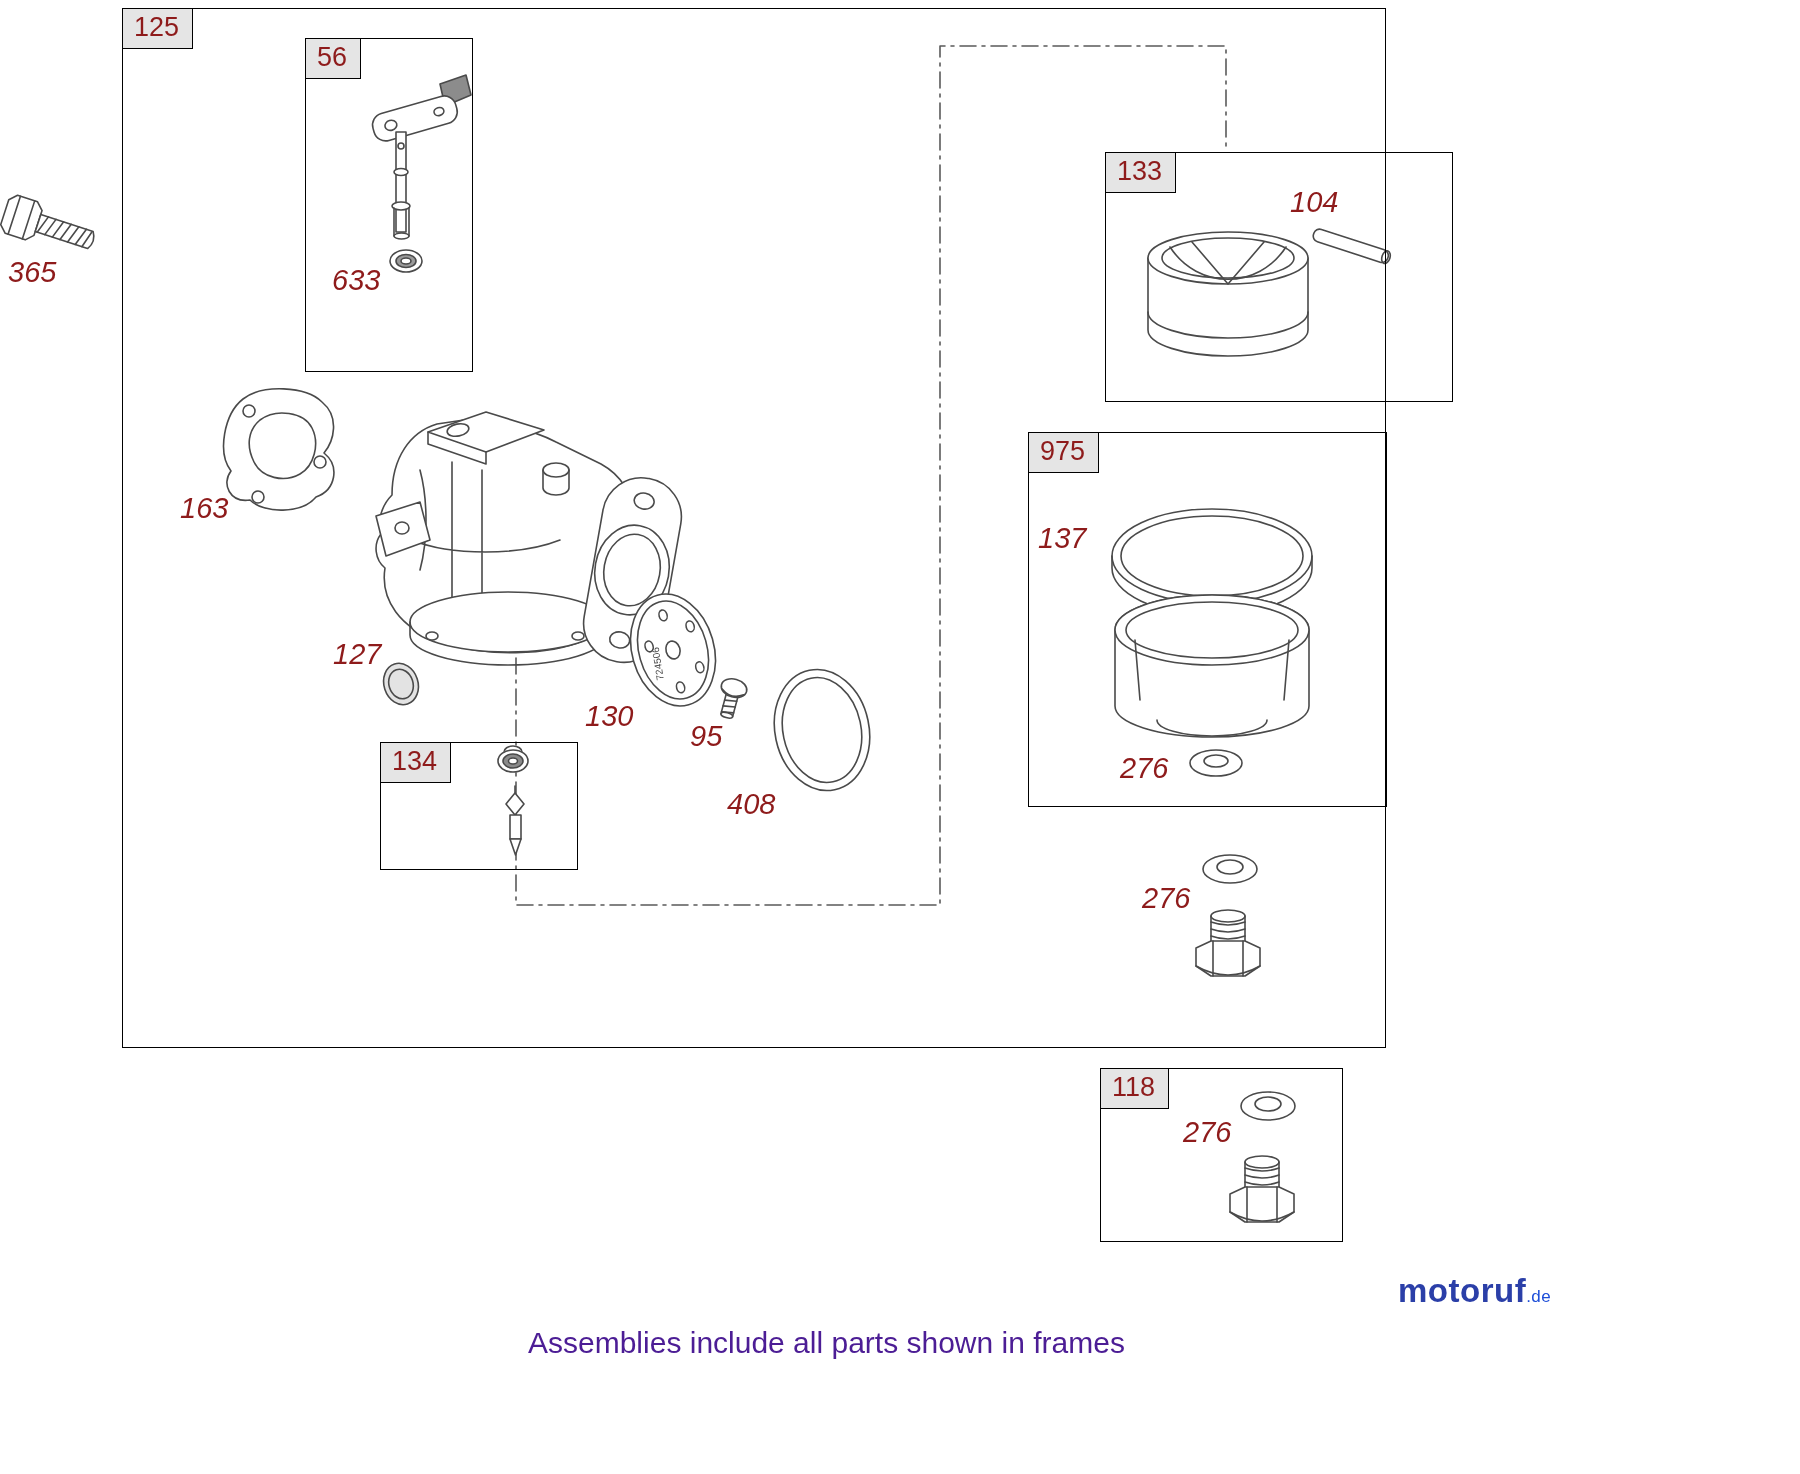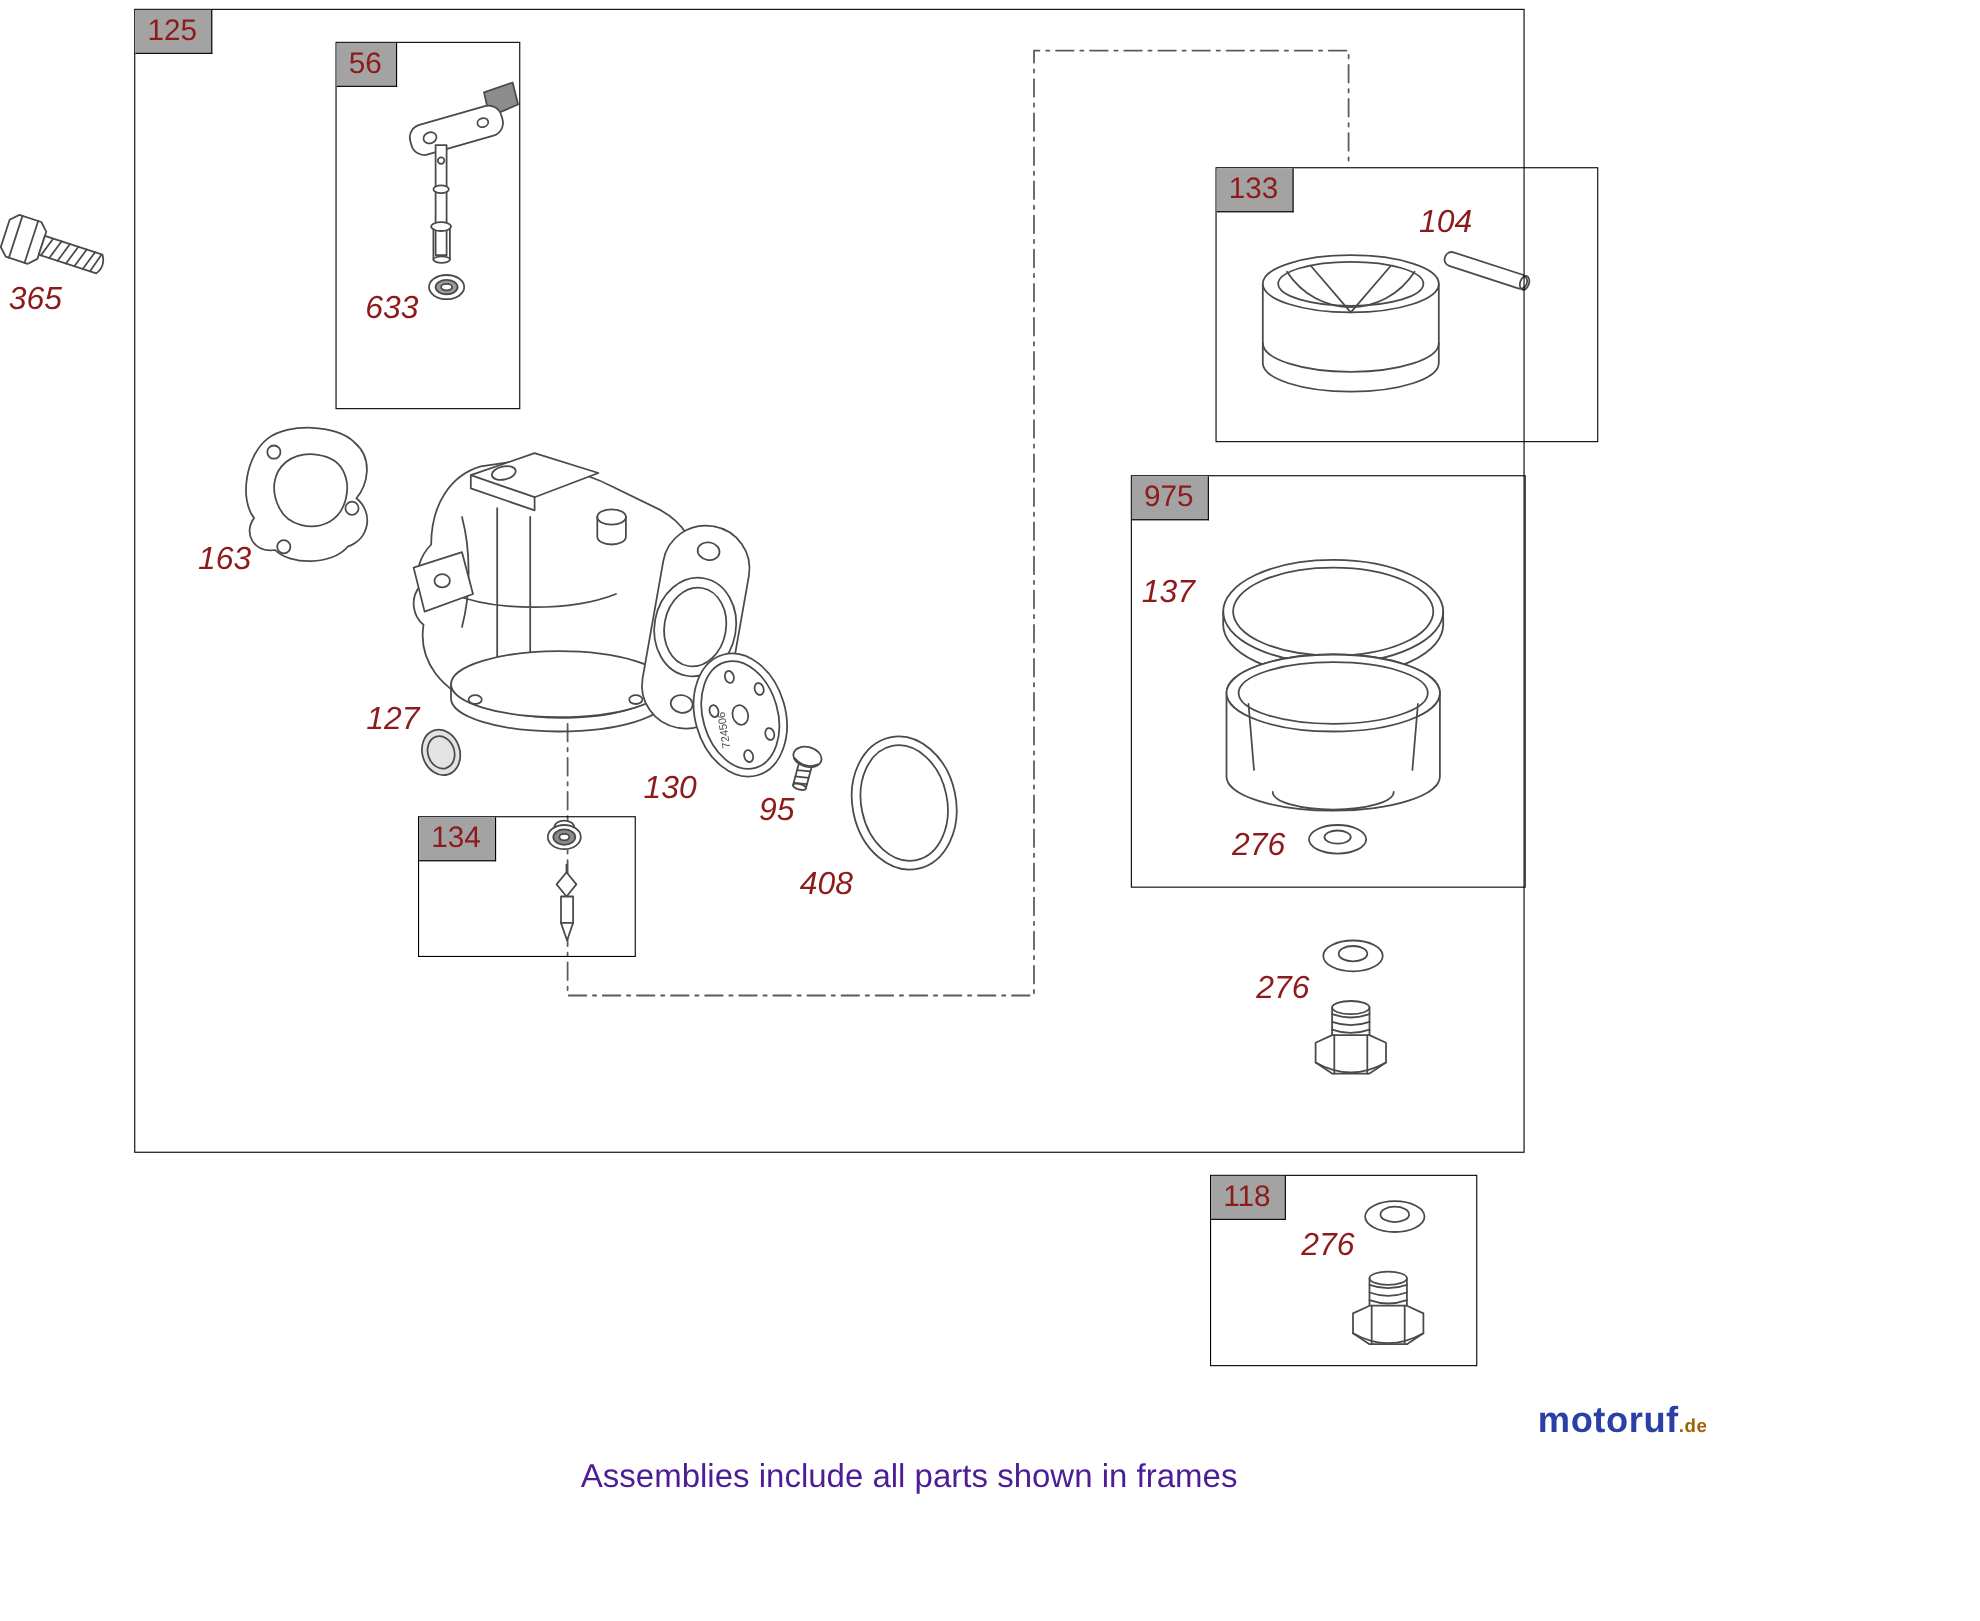--- a/index.html
+++ b/index.html
@@ -3,36 +3,36 @@
 <meta charset="utf-8">
 <style>
   html,body{margin:0;padding:0;background:#fff;}
   .canvas{
     position:relative;width:1800px;height:1474px;background:#ffffff;
     font-family:"Liberation Sans", sans-serif;overflow:hidden;
   }
   svg.art{position:absolute;left:0;top:0;z-index:1;}
   .frame{position:absolute;border:1.5px solid #000;z-index:2;}
   .frame-label{
-    position:absolute;top:0;left:0;background:#a3a3a3;
+    position:absolute;top:0;left:0;background:#e5e5e5;
     border-right:1.5px solid #000;border-bottom:1.5px solid #000;
     padding:3px 13px 5px 11px;font-size:27px;line-height:1.15;
     color:#8e1b1b;z-index:3;white-space:nowrap;
   }
   .plabel{
     position:absolute;font-size:29px;color:#8e1b1b;z-index:3;white-space:nowrap;font-style:italic;
   }
   .footer-note{
     position:absolute;left:528px;top:1326px;font-size:30px;color:#4c1d95;z-index:3;
   }
   .logo{
     position:absolute;left:1398px;top:1272px;z-index:3;
     font-weight:bold;font-size:33px;color:#2b3fa8;letter-spacing:0.5px;
   }
-  .logo .tld{font-size:17px;color:#a16207;font-weight:bold;}
+  .logo .tld{font-size:17px;color:#1d4ed8;font-weight:normal;}
 </style>
 </head>
 <body>
 
 <div class="canvas">
 
   <svg class="art" width="1800" height="1474" viewBox="0 0 1800 1474">
     <g stroke="#4a4a4a" stroke-width="1.6" fill="#ffffff" stroke-linejoin="round" stroke-linecap="round">
 
       <path d="M516,658 L516,905 L940,905 L940,46 L1226,46 L1226,152" fill="none" stroke="#5a5a5a" stroke-dasharray="16 6 3 6"></path>

